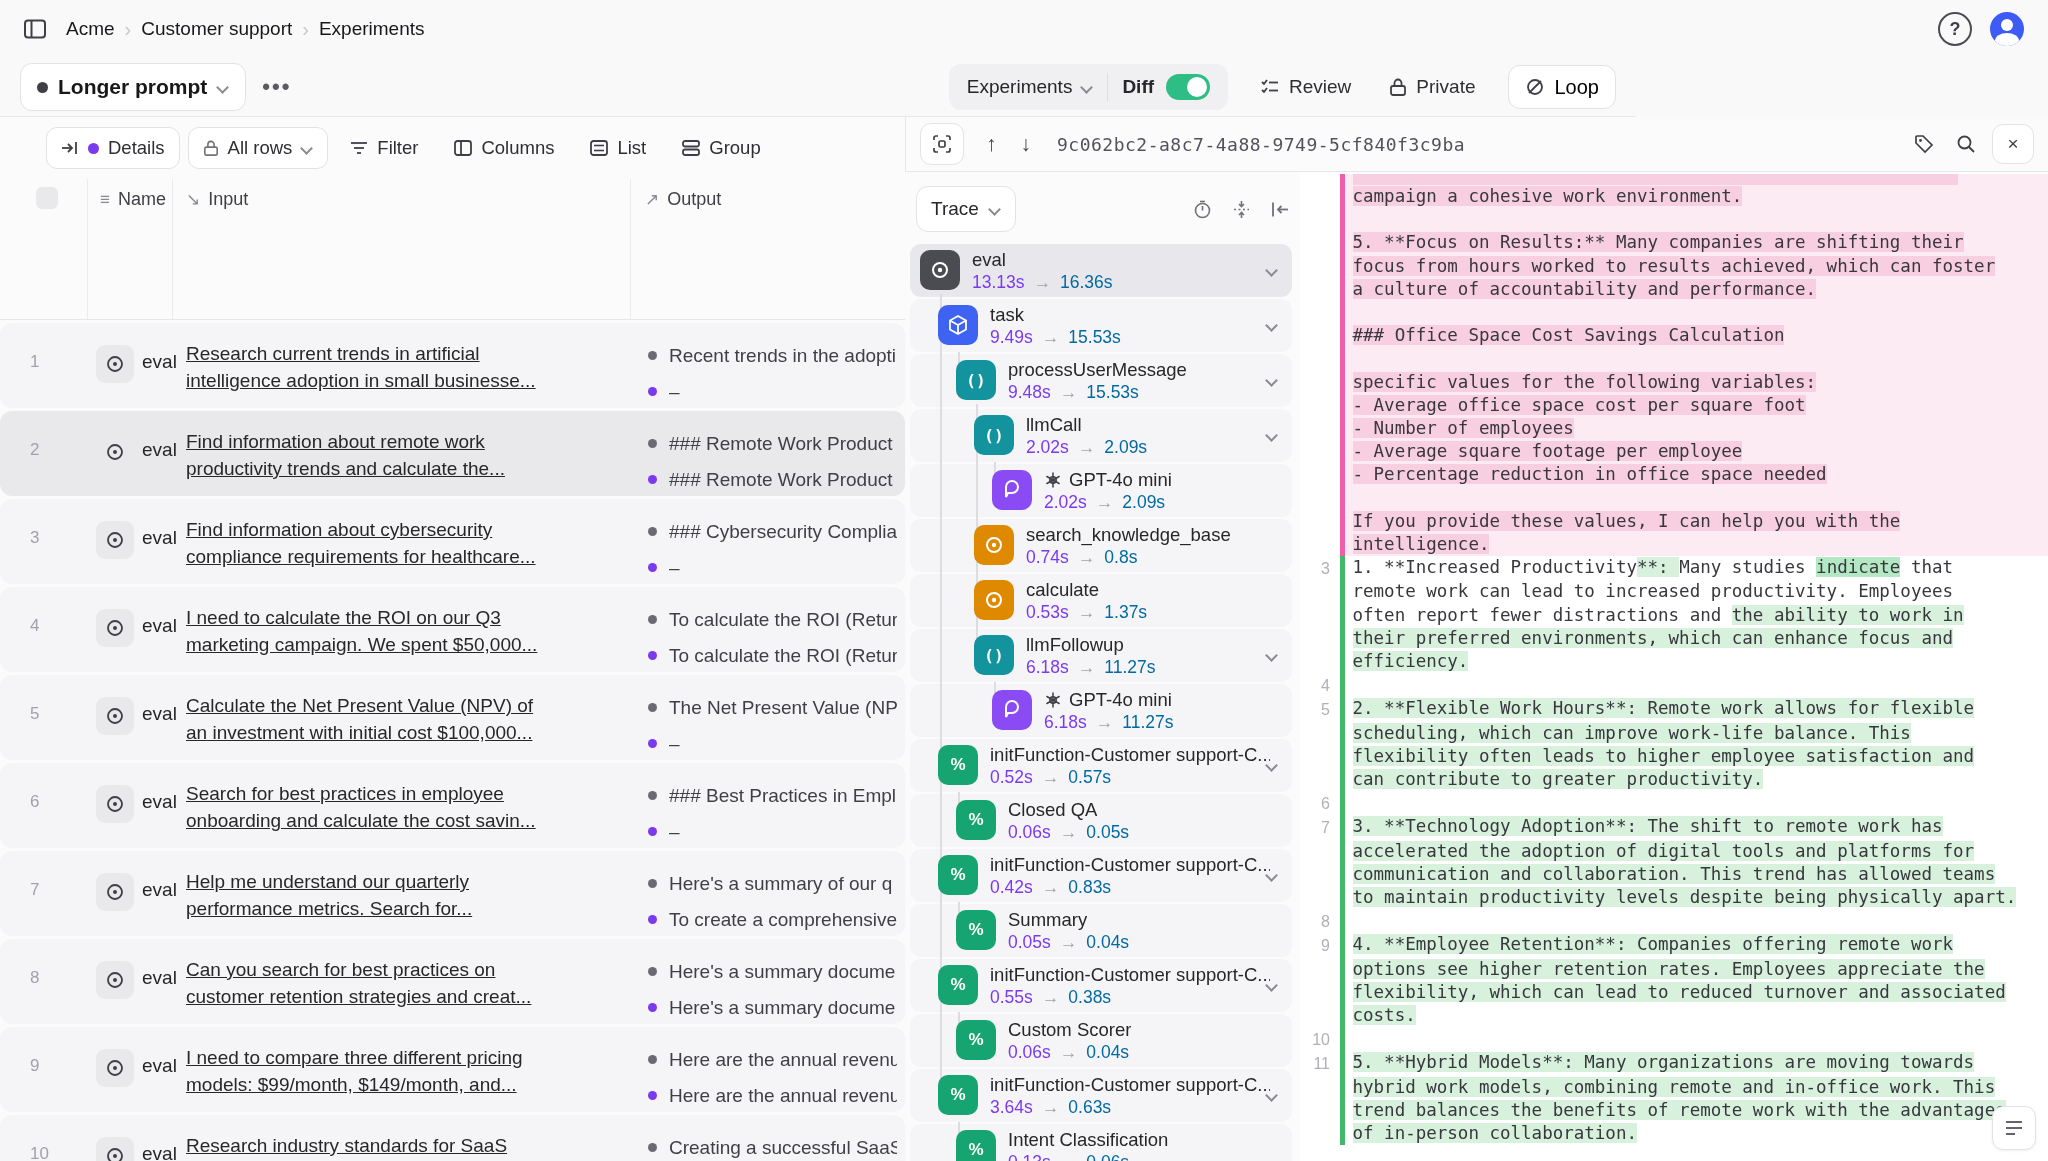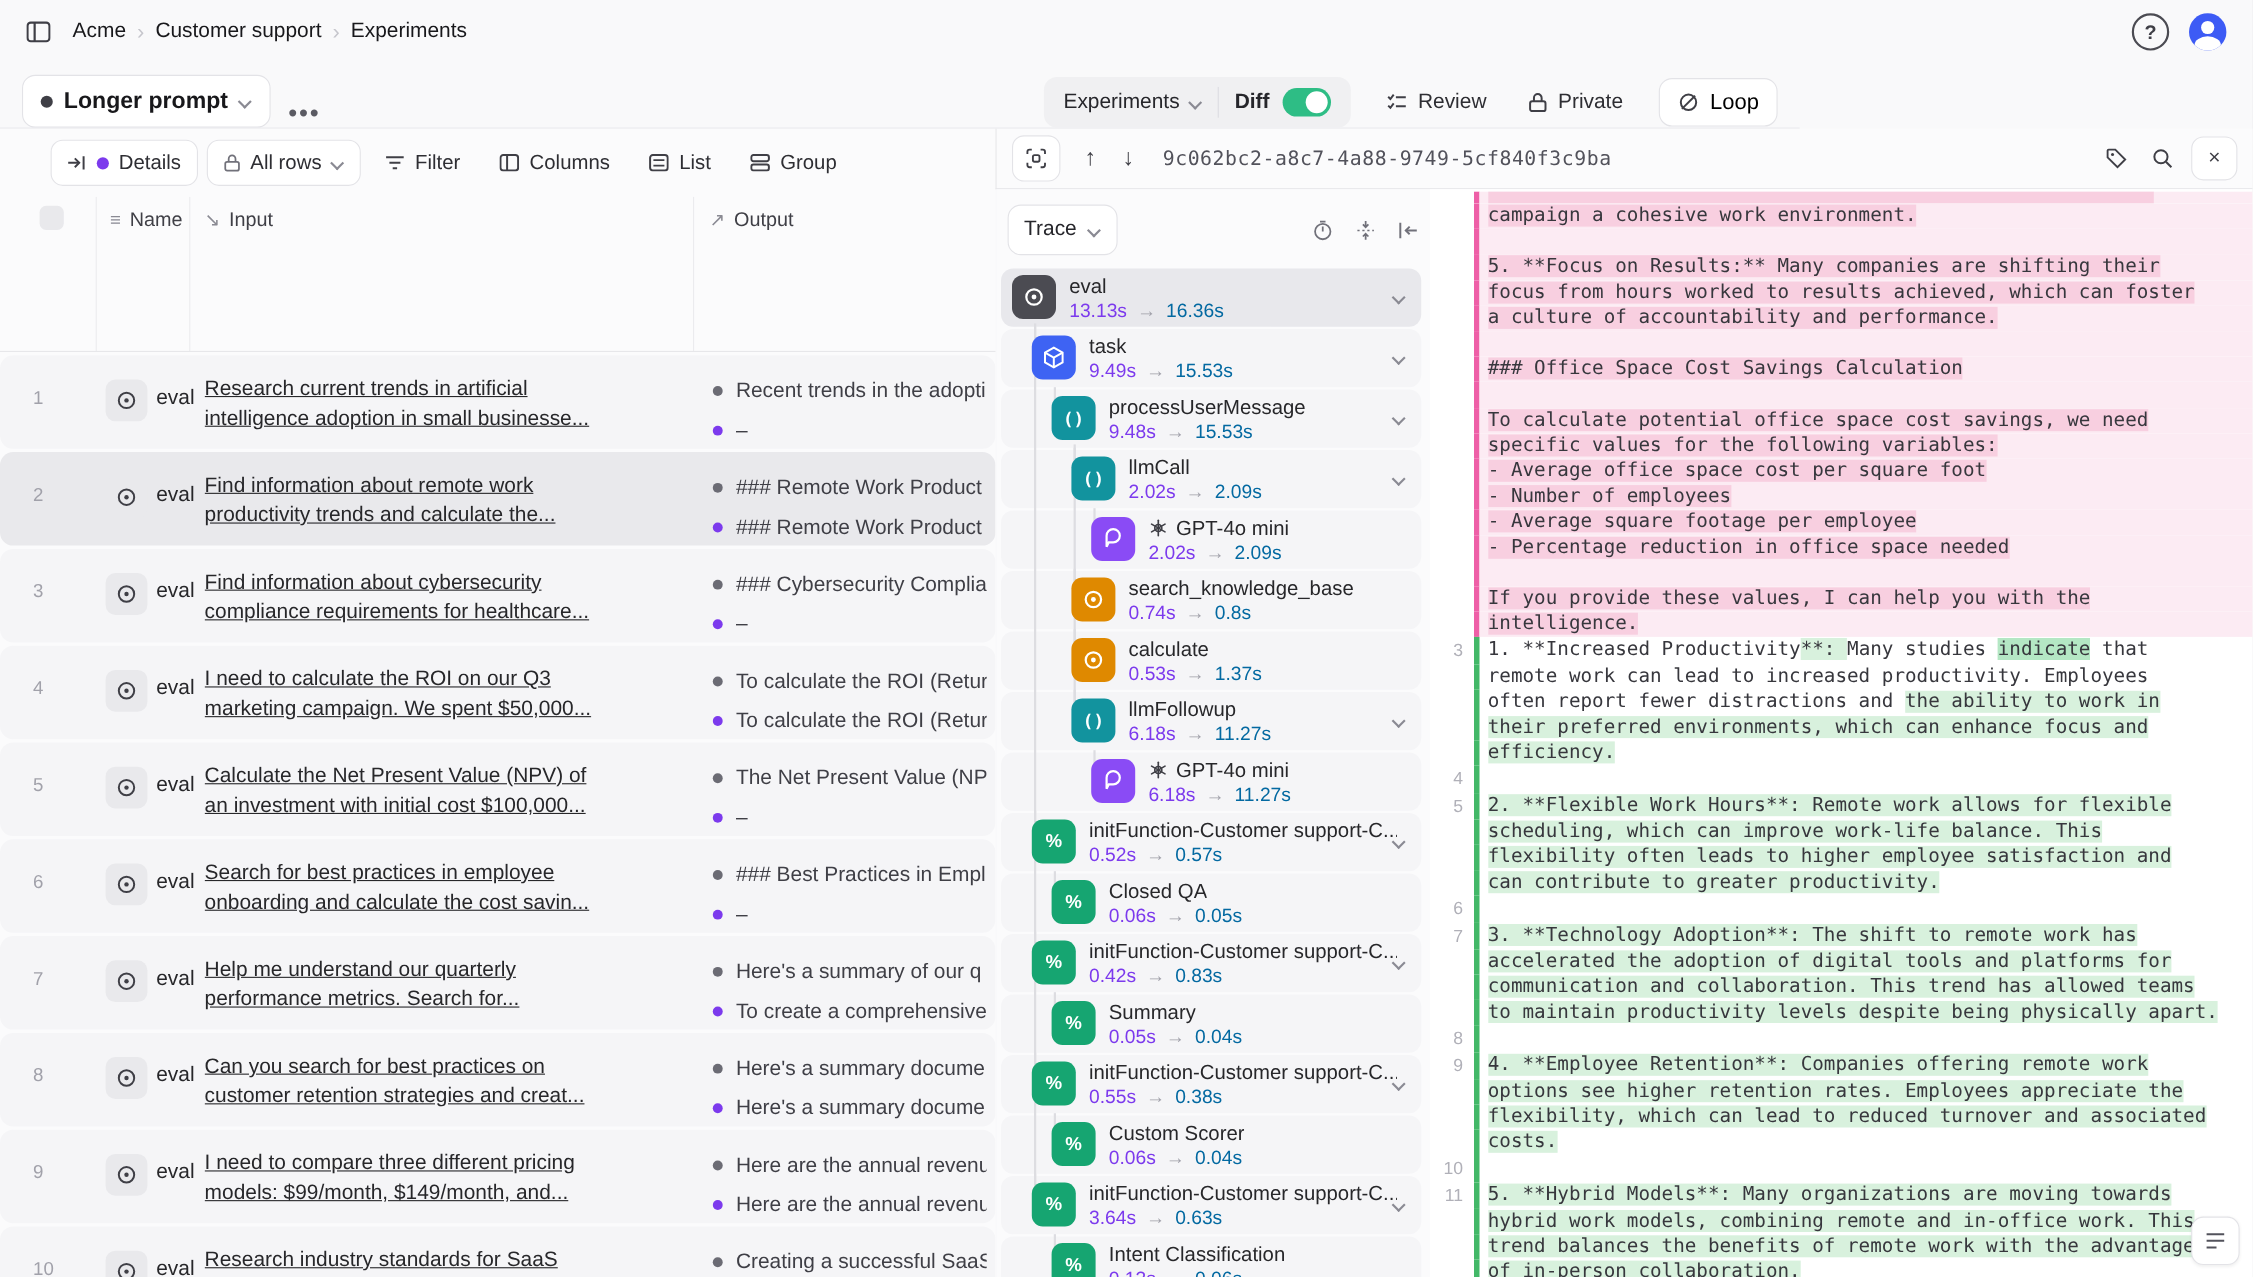--- a/index.html
+++ b/index.html
@@ -9,21 +9,21 @@
   
   #tophdr{left:0;top:0;width:2048px;height:58px;display:flex;align-items:center;padding:0 24px;box-sizing:border-box;}
   .crumb{font-size:19px;color:#18181b;margin:0 6px;white-space:nowrap;}
   .crumb-sep{color:#c6c6cc;font-size:20px;margin:0 4px;}
   .iconbtn{display:flex;align-items:center;justify-content:center;cursor:pointer;}
   #help-circle{width:30px;height:30px;border:2px solid #4b4b52;border-radius:50%;font-size:18px;font-weight:bold;color:#3f3f46;margin-right:18px;}
   #avatar{width:34px;height:34px;border-radius:50%;background:#3d5bf5;position:relative;overflow:hidden;}
   #avatar:before{content:"";position:absolute;left:11px;top:7px;width:12px;height:12px;border-radius:50%;background:#fff;}
   #avatar:after{content:"";position:absolute;left:5px;top:21px;width:24px;height:16px;border-radius:50%;background:#fff;}
   
-  #titlebar{left:0;top:58px;width:1636px;height:59px;border-bottom:1px solid #e7e7ea;display:flex;align-items:flex-end;padding:0 20px;box-sizing:border-box;}
+  #titlebar{left:0;top:58px;width:1636px;height:59px;border-bottom:1px solid #e7e7ea;display:flex;align-items:center;padding:0 20px;box-sizing:border-box;}
   .pillbtn{display:flex;align-items:center;gap:10px;border:1px solid #e3e3e7;background:#fff;border-radius:12px;height:46px;padding:0 16px;font-size:20px;cursor:pointer;}
   #exp-pill b{font-weight:700;font-size:21px;color:#18181b;}
   .dot{width:11px;height:11px;border-radius:50%;background:#3f3f46;display:inline-block;}
   .chev{width:12px;height:12px;position:relative;}
   .chev:before{content:"";position:absolute;left:1px;top:2px;width:7px;height:7px;border-right:2px solid #8a8a93;border-bottom:2px solid #8a8a93;transform:rotate(45deg);}
   #more-dots{margin-left:16px;color:#5b5b63;font-size:22px;letter-spacing:2px;font-weight:bold;cursor:pointer;}
   #tb-right{margin-left:auto;display:flex;align-items:center;gap:26px;}
   #view-group{display:flex;align-items:center;background:#f0f0f2;border-radius:12px;height:46px;padding:0 4px;}
   #view-group .seg{display:flex;align-items:center;gap:9px;padding:0 14px;font-size:19px;color:#26262b;cursor:pointer;}
   #view-group .divider{width:1px;height:28px;background:#dddde1;}
@@ -823,25 +823,20 @@
           <span class="txt"><span class="hl-p">### Office Space Cost Savings Calculation</span></span>
         </div>
         <div class="dl removed">
           <span class="gut"></span>
           <span class="bar p"></span>
           <span class="txt"></span>
         </div>
         <div class="dl removed">
           <span class="gut"></span>
           <span class="bar p"></span>
-          <span class="txt"><span class="hl-p">To calculate potential office space cost savings, we need</span></span>
-        </div>
-        <div class="dl removed">
-          <span class="gut"></span>
-          <span class="bar p"></span>
           <span class="txt"><span class="hl-p">specific values for the following variables:</span></span>
         </div>
         <div class="dl removed">
           <span class="gut"></span>
           <span class="bar p"></span>
           <span class="txt"><span class="hl-p">- Average office space cost per square foot</span></span>
         </div>
         <div class="dl removed">
           <span class="gut"></span>
           <span class="bar p"></span>

